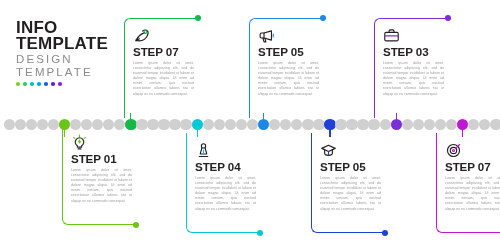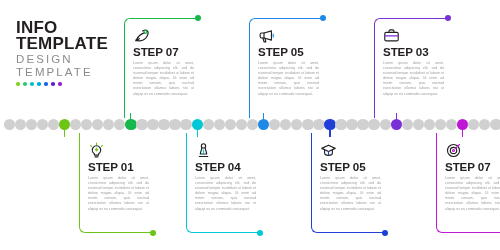--- a/index.html
+++ b/index.html
@@ -137,21 +137,21 @@
   <div id="stems">
       <div class="stem" style="background: rgb(108, 196, 23); left: 63.92px; top: 130px; height: 7px;"></div>
       <div class="stem" style="background: rgb(23, 184, 74); left: 130.28px; top: 113px; height: 7px;"></div>
       <div class="stem" style="background: rgb(0, 200, 215); left: 196.64px; top: 130px; height: 7px;"></div>
       <div class="stem" style="background: rgb(30, 136, 229); left: 263px; top: 113px; height: 7px;"></div>
       <div class="stem" style="background: rgb(31, 63, 216); left: 329.36px; top: 130px; height: 7px;"></div>
       <div class="stem" style="background: rgb(123, 47, 214); left: 395.72px; top: 113px; height: 7px;"></div>
       <div class="stem" style="background: rgb(190, 23, 214); left: 462.08px; top: 130px; height: 7px;"></div>
     </div>
   <div id="cards">
-      <div class="card down" style="left: 62px; top: 133px; height: 100px; margin-left: 17px;">
+      <div class="card down" style="left: 62px; top: 125px; height: 100px;">
         <div class="frame" style="border-color: rgb(108, 196, 23);"></div>
         <div class="corner-dot" style="background: rgb(108, 196, 23);"></div>
         <div class="inner">
           <span class="c-icon"><svg viewBox="0 0 24 24">
               <path fill="none" stroke="#231f20" stroke-width="1.6" stroke-linecap="round" stroke-linejoin="round" d="M9 16.5a6 6 0 1 1 6 0v2H9z"></path>
               <path fill="none" stroke="#231f20" stroke-width="1.6" stroke-linecap="round" stroke-linejoin="round" d="M10 21h4"></path>
               <path fill="none" stroke="#6CC417" stroke-width="1.6" stroke-linecap="round" stroke-linejoin="round" d="M12 8.5v4M10.3 10.2 12 12.5l1.7-2.3"></path>
               <path fill="none" stroke="#6CC417" stroke-width="1.6" stroke-linecap="round" stroke-linejoin="round" d="M12 1.5v2M3.6 5l1.6 1.2M20.4 5l-1.6 1.2"></path>
             </svg></span>
           <span class="c-title">STEP 01</span>

